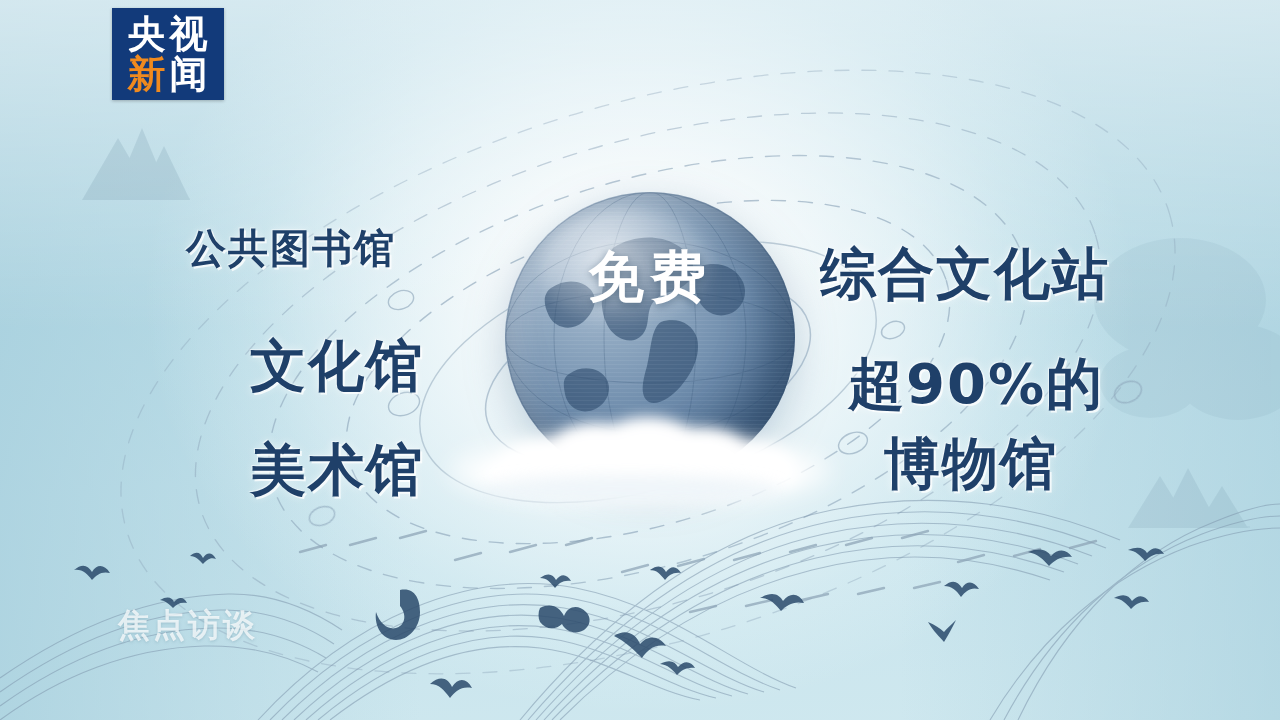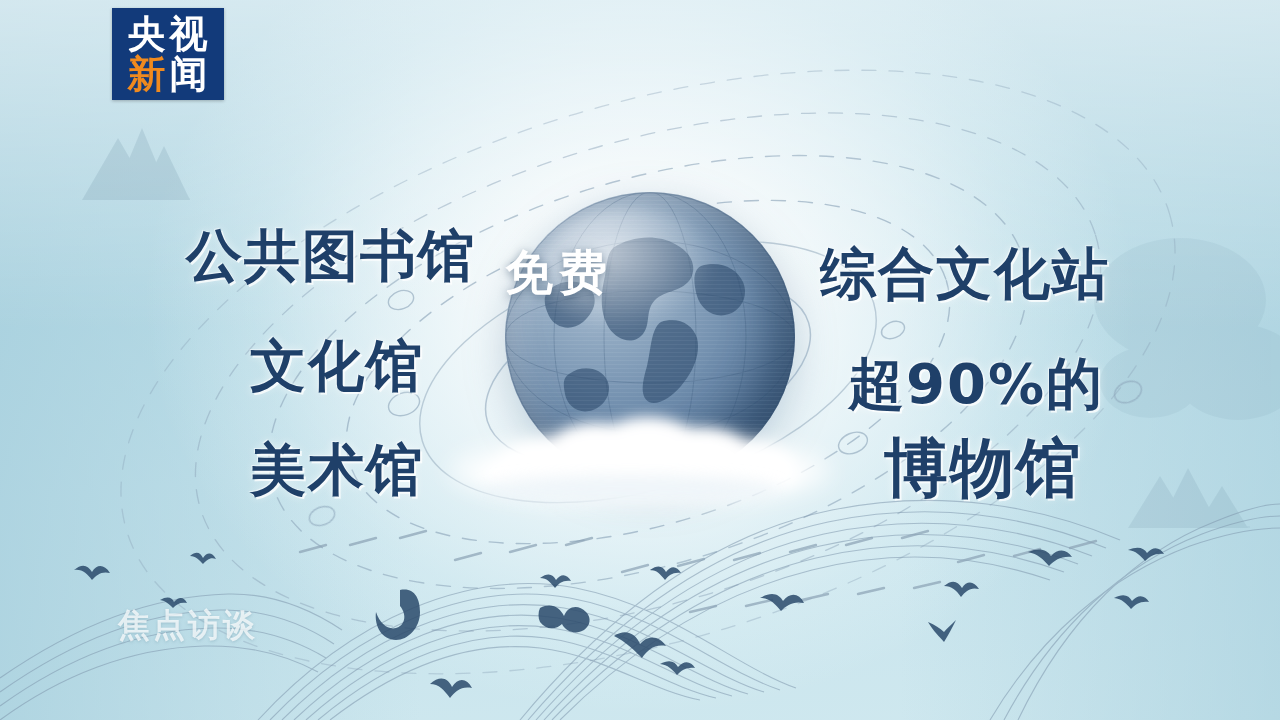--- a/index.html
+++ b/index.html
@@ -100,26 +100,26 @@
     font-weight: 700;
     color: #1f4069;
     line-height: 1;
     white-space: nowrap;
     letter-spacing: 2px;
     text-shadow:
       2px 2px 0 rgba(255,255,255,0.75),
       -1px -1px 0 rgba(255,255,255,0.5),
       0 0 10px rgba(255,255,255,0.6);
   }
-  .left-1 { left: 186px; top: 228px; font-size: 56px; }
+  .left-1 { left: 186px; top: 228px; font-size: 40px; }
   .left-2 { left: 250px; top: 338px; font-size: 56px; text-align: right; }
   .left-3 { left: 250px; top: 442px; font-size: 56px; }
   .right-1 { left: 820px; top: 246px; font-size: 56px; }
   .right-2 { left: 848px; top: 356px; font-size: 56px; }
-  .right-3 { left: 884px; top: 436px; font-size: 64px; }
+  .right-3 { left: 884px; top: 436px; font-size: 56px; }
 
   
   .globe-wrap {
     position: absolute;
     left: 505px;
     top: 192px;
     width: 290px;
     height: 290px;
   }
   .globe {
@@ -153,24 +153,24 @@
     width: 62%;
     height: 42%;
     border-radius: 50%;
     background: radial-gradient(ellipse at 40% 35%, rgba(255,255,255,0.55), rgba(255,255,255,0) 70%);
     filter: blur(6px);
   }
   .globe-text {
     position: absolute;
     left: 0; right: 4px;
     top: 54px;
-    text-align: left;
+    text-align: center;
     font-family: "DejaVu Sans", "Liberation Sans", sans-serif;
     font-weight: 700;
-    font-size: 48px;
+    font-size: 56px;
     line-height: 1.12;
     color: #ffffff;
     letter-spacing: 6px;
     text-shadow: 0 2px 10px rgba(30,60,90,0.55), 0 0 22px rgba(255,255,255,0.35);
     z-index: 6;
   }
   .globe-text .ln { display: block; }
 
   
   .cloud {

